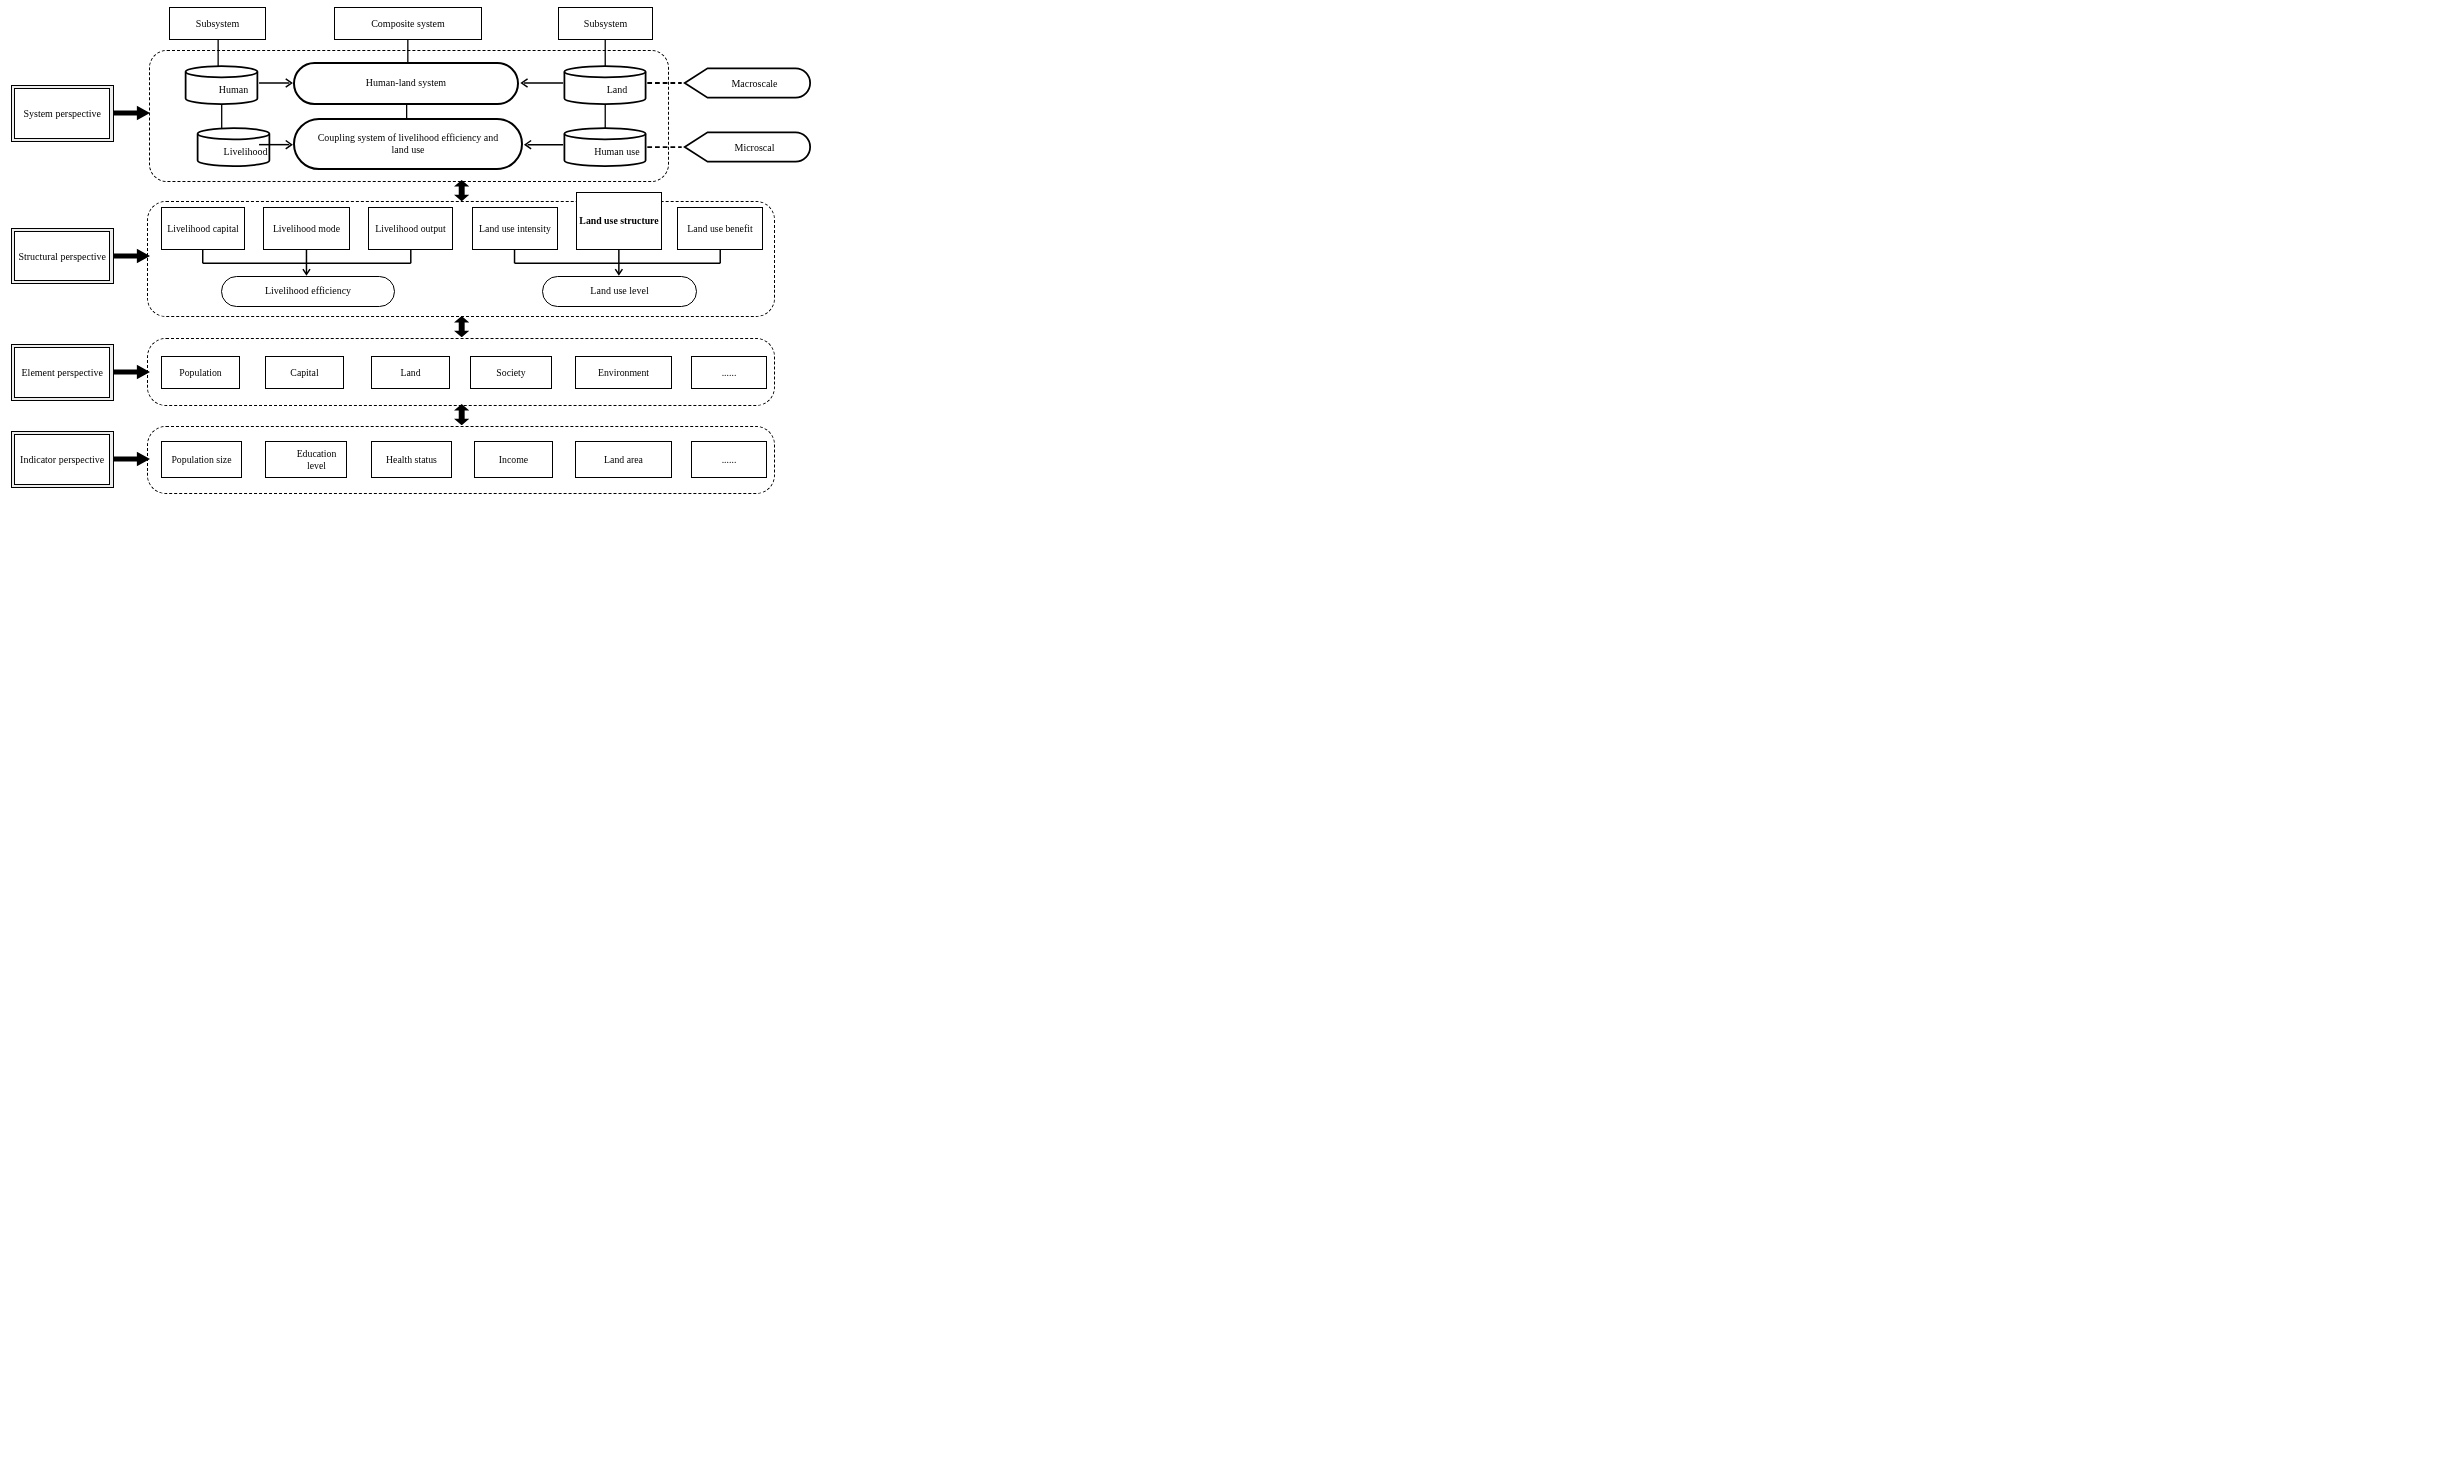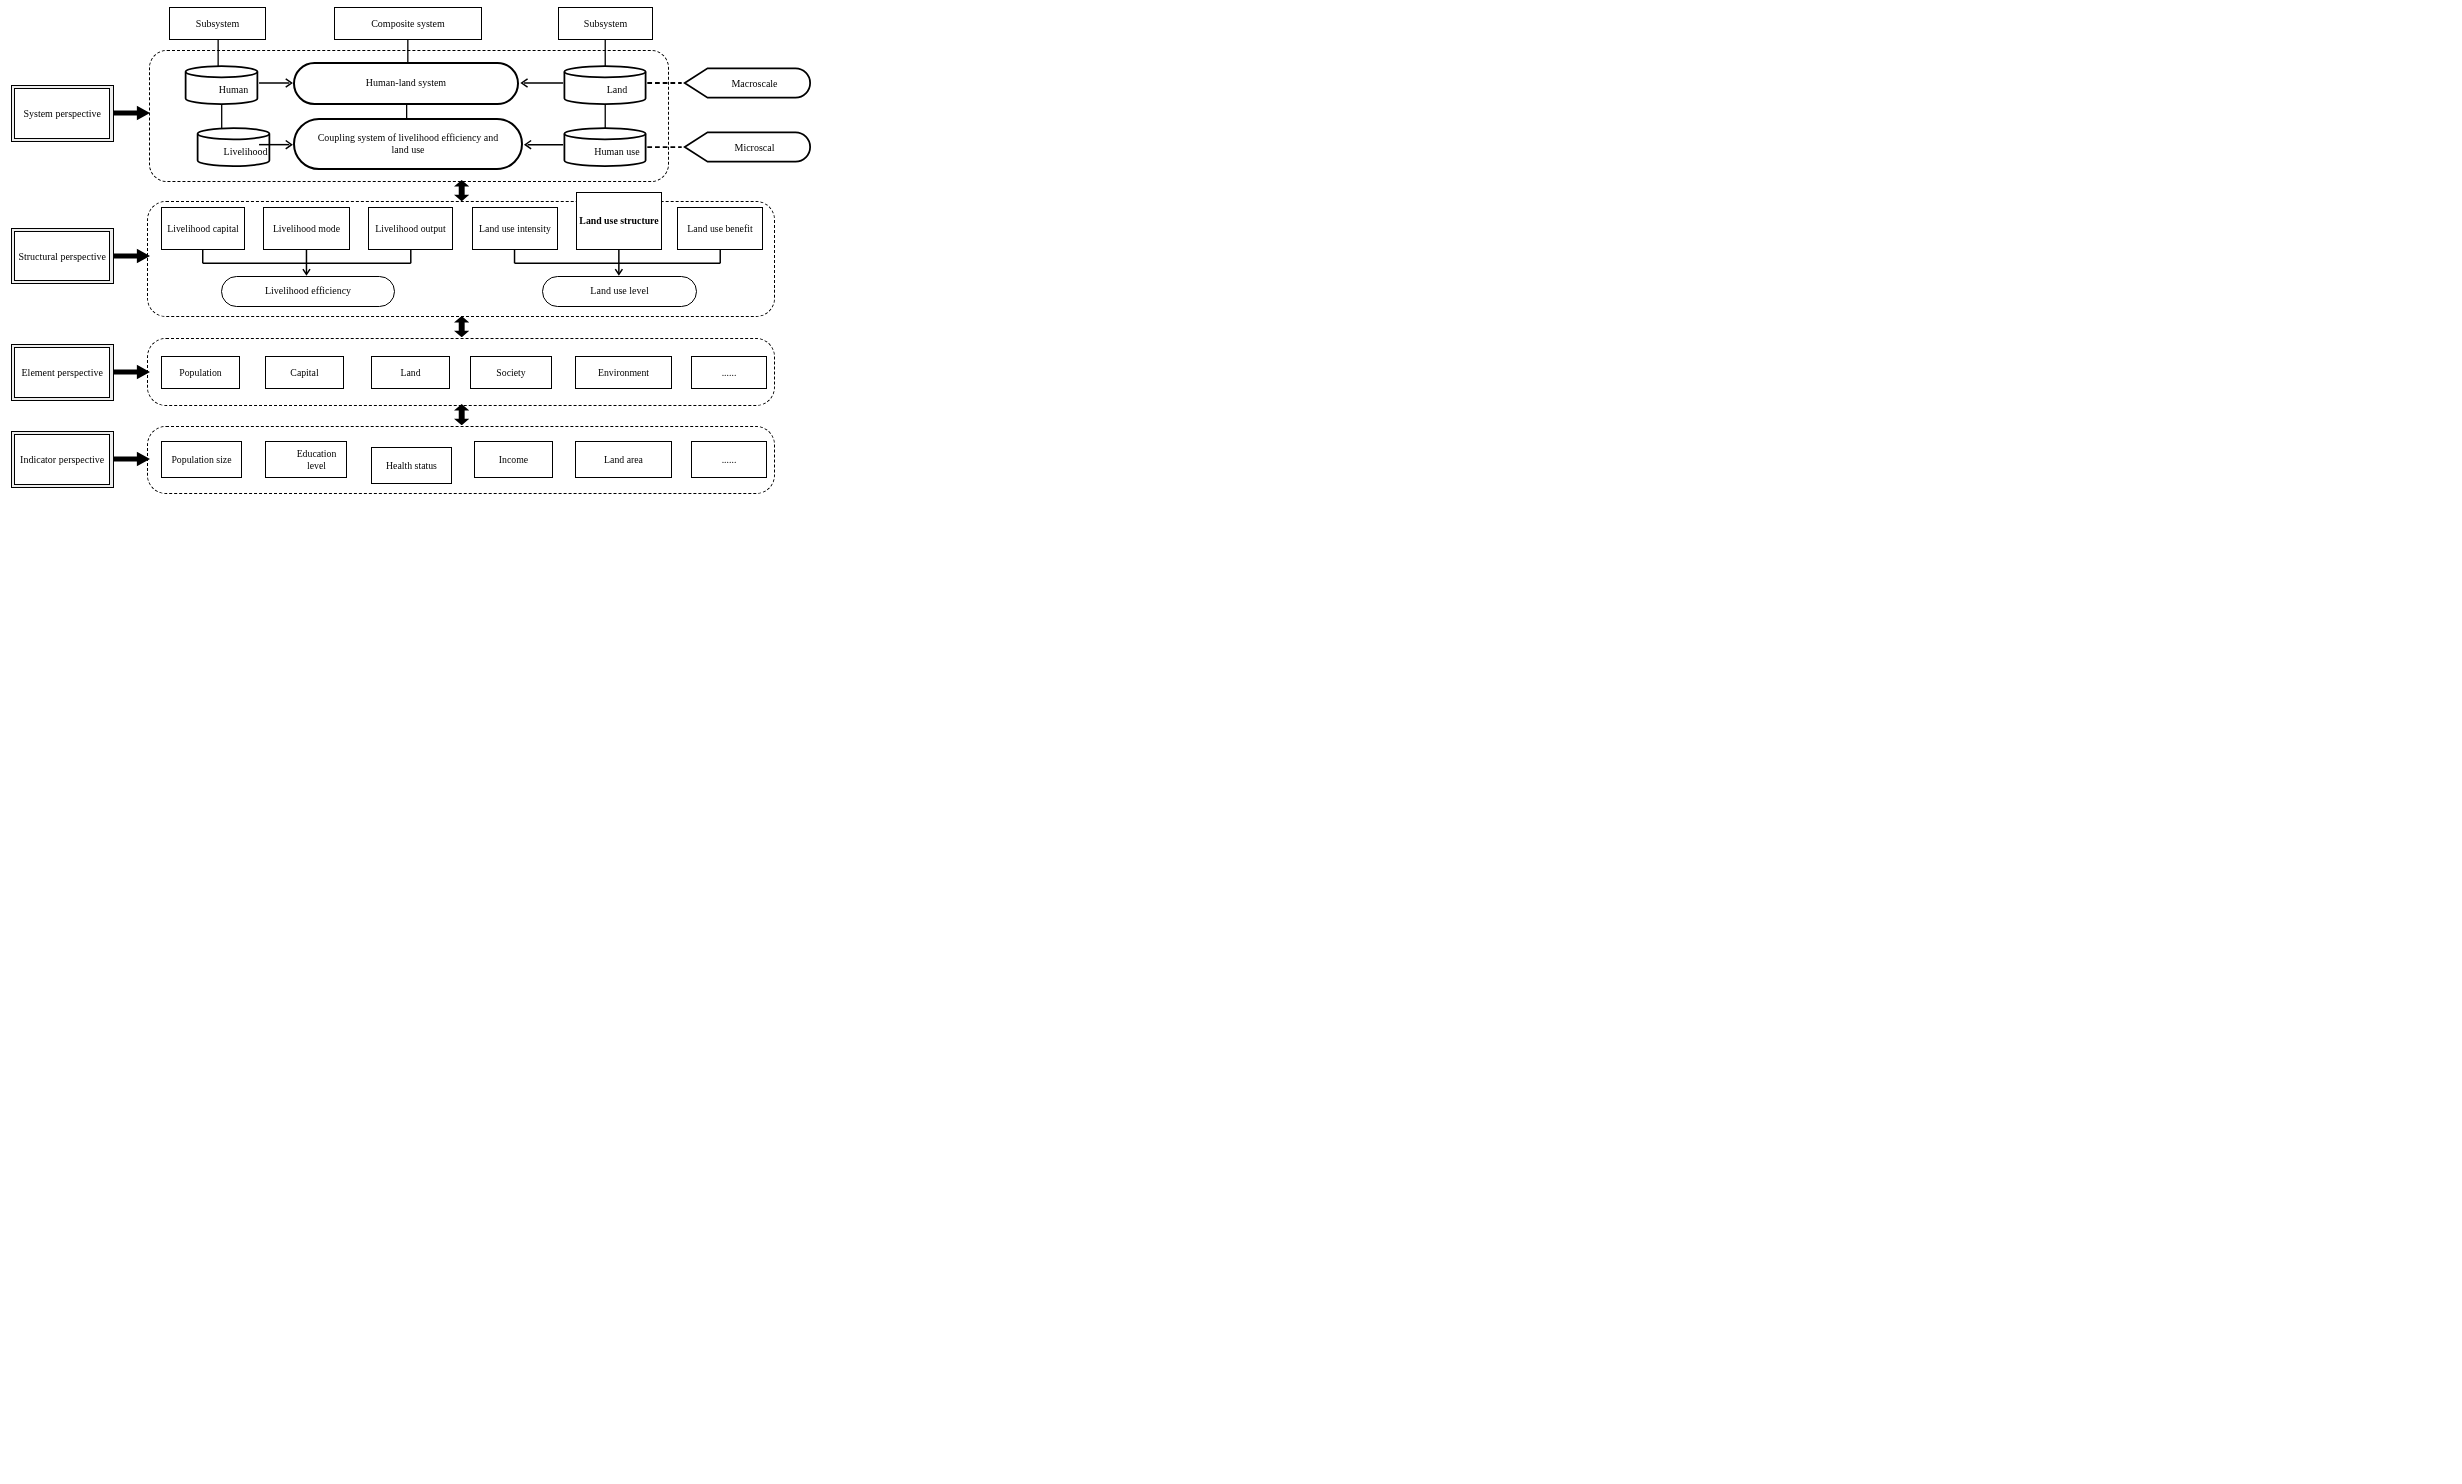--- a/index.html
+++ b/index.html
@@ -234,21 +234,21 @@
   <div class="box" style="left:691px;top:356px;width:76px;height:33px;">
     <span>......</span>
   </div>
 
   <div class="box" style="left:161px;top:441px;width:81px;height:37px;">
     <span>Population size</span>
   </div>
   <div class="box" style="left:265px;top:441px;width:82px;height:37px;padding-left:21px;">
     <span>Education level</span>
   </div>
-  <div class="box" style="left:371px;top:441px;width:81px;height:37px;margin-top:6px;">
+  <div class="box" style="left:371px;top:441px;width:81px;height:37px;">
     <span>Health status</span>
   </div>
   <div class="box" style="left:474px;top:441px;width:79px;height:37px;">
     <span>Income</span>
   </div>
   <div class="box" style="left:575px;top:441px;width:97px;height:37px;">
     <span>Land area</span>
   </div>
   <div class="box" style="left:691px;top:441px;width:76px;height:37px;">
     <span>......</span>

